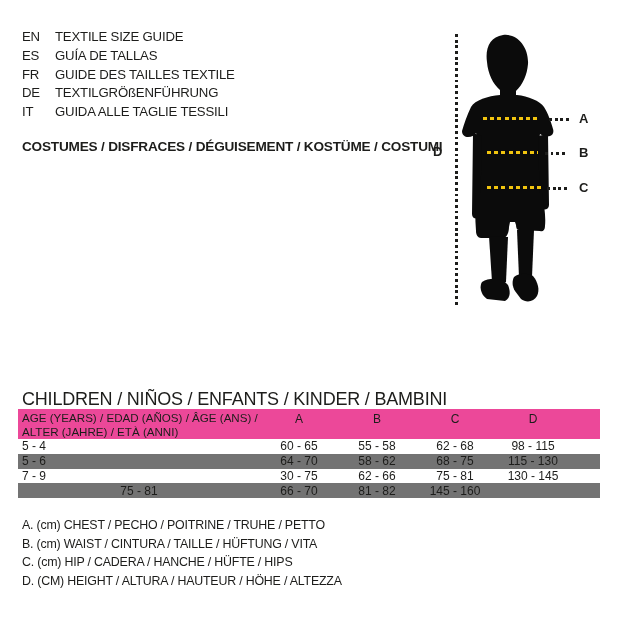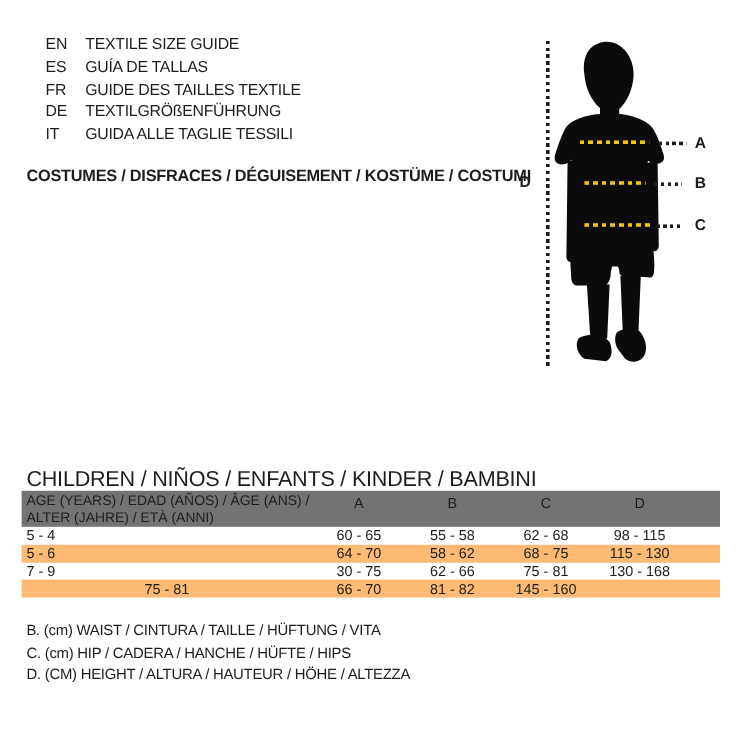--- a/index.html
+++ b/index.html
@@ -9,21 +9,21 @@
     background: #ffffff;
     font-family: "Liberation Sans", sans-serif;
     color: #1d1d1b;
     overflow: hidden;
   }
   .abs { position: absolute; }
 
   
   .lang-block { left: 22px; top: 29px; }
   .lang-row { height: 18.8px; font-size: 13.2px; letter-spacing: -0.2px; white-space: nowrap; }
-  .lang-code { display: inline-block; width: 33px; margin-left: 16px; }
+  .lang-code { display: inline-block; width: 33px; }
   .category-title {
     left: 22px; top: 139px;
     font-size: 13.6px; font-weight: 700; letter-spacing: -0.2px; white-space: nowrap;
   }
 
   
   .vline {
     left: 455px; top: 34px; width: 2.6px; height: 273px;
     background: repeating-linear-gradient(180deg, #1d1d1b 0 2.8px, transparent 2.8px 5.7px);
   }
@@ -49,27 +49,27 @@
   .silhouette { left: 462px; top: 33px; width: 100px; height: 274px; }
 
   
   .table-title { left: 22px; top: 389px; font-size: 18px; letter-spacing: -0.2px; }
   .size-table { left: 18px; top: 409px; width: 582px; font-size: 12px; }
   .t-row {
     display: grid;
     grid-template-columns: 242px 78px 78px 78px 78px;
     align-items: center;
   }
-  .t-head { background: #737373; height: 30px; align-items: start; }
+  .t-head { background: #ec4899; height: 30px; align-items: start; }
   .t-head .age-head { font-size: 11.6px; line-height: 13.6px; padding: 2px 0 0 4px; }
   .t-head .col-letter { text-align: center; padding-top: 3px; font-size: 12px; }
   .t-data { height: 14.8px; }
   .t-data .age-cell { padding-left: 4px; }
   .t-data .num-cell { text-align: center; }
-  .t-data.stripe { background: #fdba74; }
+  .t-data.stripe { background: #737373; }
 
   
   .legend { left: 22px; top: 518px; }
   .legend-line { height: 18.6px; font-size: 12.4px; letter-spacing: -0.2px; white-space: nowrap; }
 </style>
 </head>
 <body>
 
 <div class="abs lang-block">
   <div class="lang-row">
@@ -144,27 +144,28 @@
     <div class="num-cell">64 - 70</div>
     <div class="num-cell">58 - 62</div>
     <div class="num-cell">68 - 75</div>
     <div class="num-cell">115 - 130</div>
   </div>
   <div class="t-row t-data">
     <div class="age-cell">7 - 9</div>
     <div class="num-cell">30 - 75</div>
     <div class="num-cell">62 - 66</div>
     <div class="num-cell">75 - 81</div>
-    <div class="num-cell">130 - 168</div>
+    <div class="num-cell">130 - 145</div>
   </div>
   <div class="t-row t-data stripe">
     <div class="num-cell">75 - 81</div>
     <div class="num-cell">66 - 70</div>
     <div class="num-cell">81 - 82</div>
     <div class="num-cell">145 - 160</div>
   </div>
 </div>
 
 <div class="abs legend">
+  <div class="legend-line">A. (cm) CHEST / PECHO / POITRINE / TRUHE / PETTO</div>
   <div class="legend-line">B. (cm) WAIST / CINTURA / TAILLE / HÜFTUNG / VITA</div>
   <div class="legend-line">C. (cm) HIP / CADERA / HANCHE / HÜFTE / HIPS</div>
   <div class="legend-line">D. (CM) HEIGHT / ALTURA / HAUTEUR / HÖHE / ALTEZZA</div>
 </div>
 
 </body></html>

